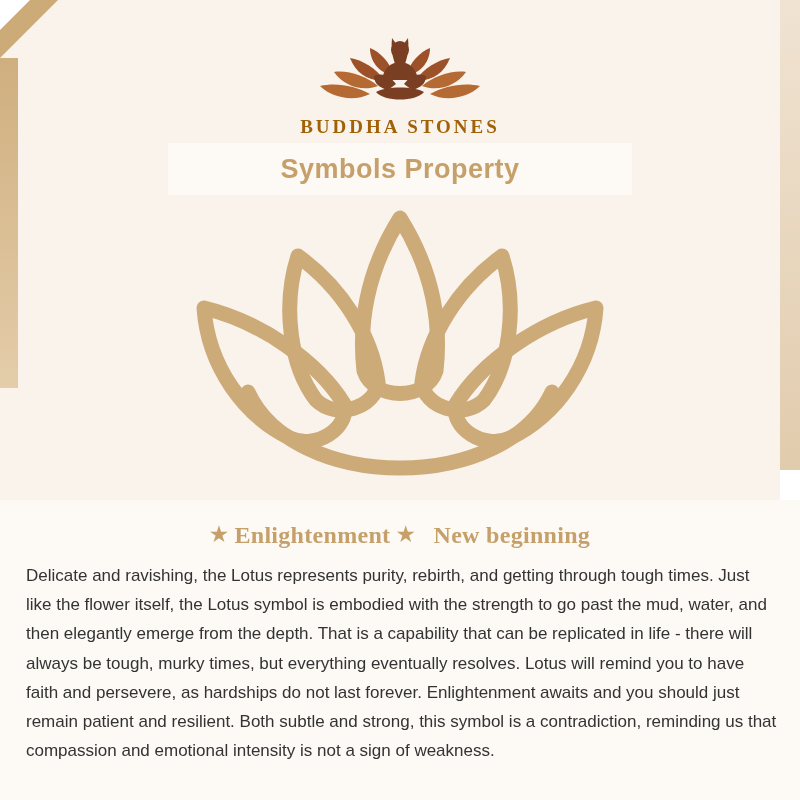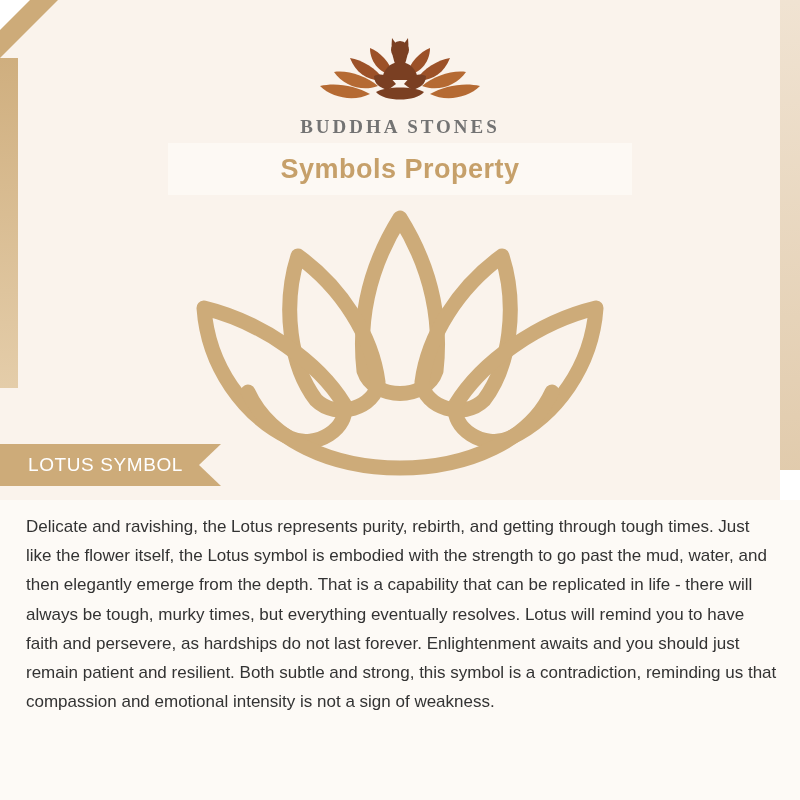--- a/index.html
+++ b/index.html
@@ -87,21 +87,21 @@
     width: 200px;
     height: 96px;
     margin: 0 auto;
     display: block;
   }
   .brand-name {
     margin-top: 2px;
     font-size: 19px;
     font-weight: bold;
     letter-spacing: 3px;
-    color: #737373;
+    color: #a16207;
     font-family: "Liberation Serif", serif;
   }
 
   
   .title-band {
     position: absolute;
     top: 143px;
     left: 168px;
     width: 464px;
     height: 52px;
@@ -246,24 +246,25 @@
         <path d="M372 60 C328 92 298 140 292 186 C294 212 334 224 354 204 C380 170 388 110 372 60 Z"></path>
 
         <path d="M74 112 C132 126 188 166 214 208 C220 232 186 254 160 242 C114 220 78 170 74 112 Z"></path>
         <path d="M466 112 C408 126 352 166 326 208 C320 232 354 254 380 242 C426 220 462 170 466 112 Z"></path>
 
         <path d="M118 196 C140 244 202 272 270 272 C338 272 400 244 422 196"></path>
       </g>
     </svg>
   </div>
 
-  <div class="ribbon">
-    <div class="ribbon-body">
-      <span>LOTUS SYMBOL</span>
+
+  <div class="lower">
+    <div class="subhead">
+      <span class="star">★</span>
+      <span>Enlightenment</span>
+      <span class="star">★</span>
+      <span class="sep"></span>
+      <span>New beginning</span>
     </div>
-    <div class="ribbon-tail"></div>
-  </div>
-
-  <div class="lower">
     <div class="body-copy">Delicate and ravishing, the Lotus represents purity, rebirth, and getting through tough times. Just like the flower itself, the Lotus symbol is embodied with the strength to go past the mud, water, and then elegantly emerge from the depth. That is a capability that can be replicated in life - there will always be tough, murky times, but everything eventually resolves. Lotus will remind you to have faith and persevere, as hardships do not last forever. Enlightenment awaits and you should just remain patient and resilient. Both subtle and strong, this symbol is a contradiction, reminding us that compassion and emotional intensity is not a sign of weakness.</div>
   </div>
 
 </div>
 
 </body></html>

